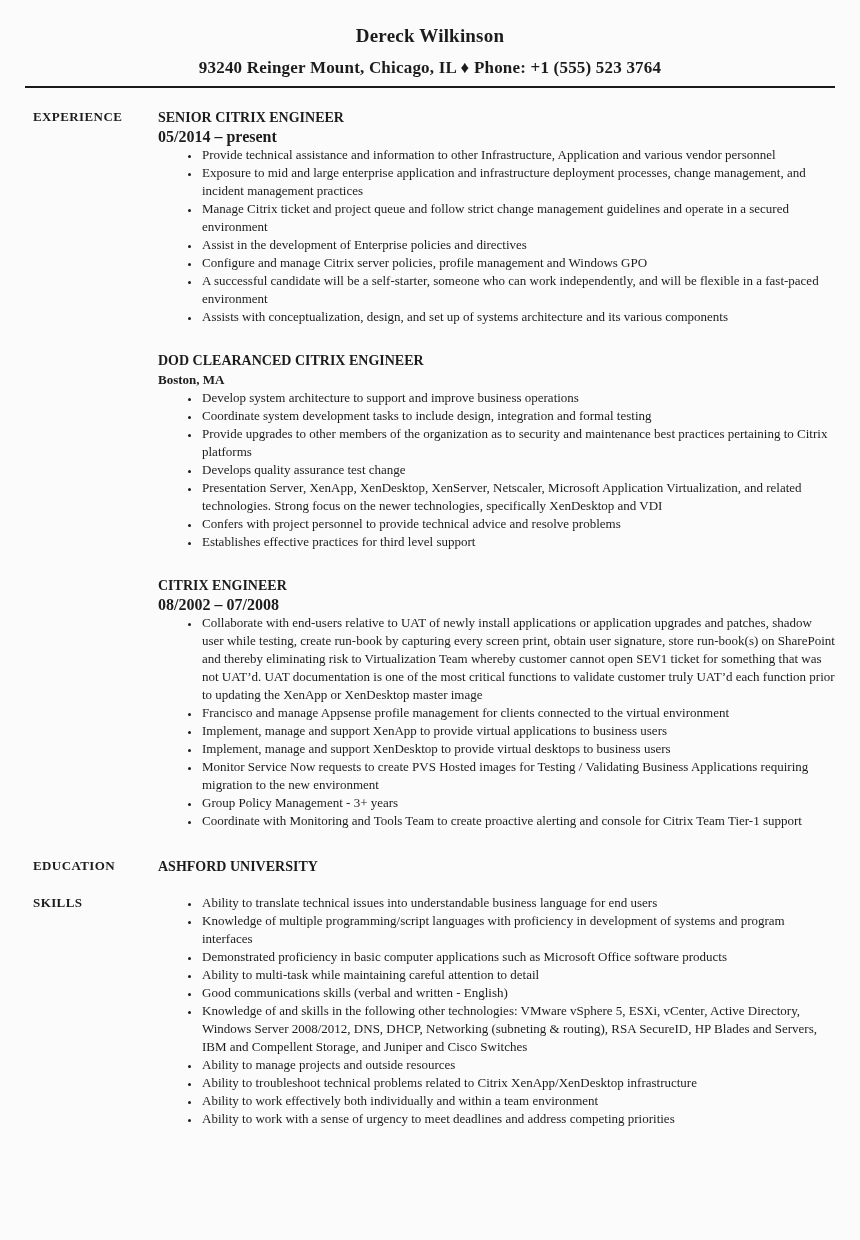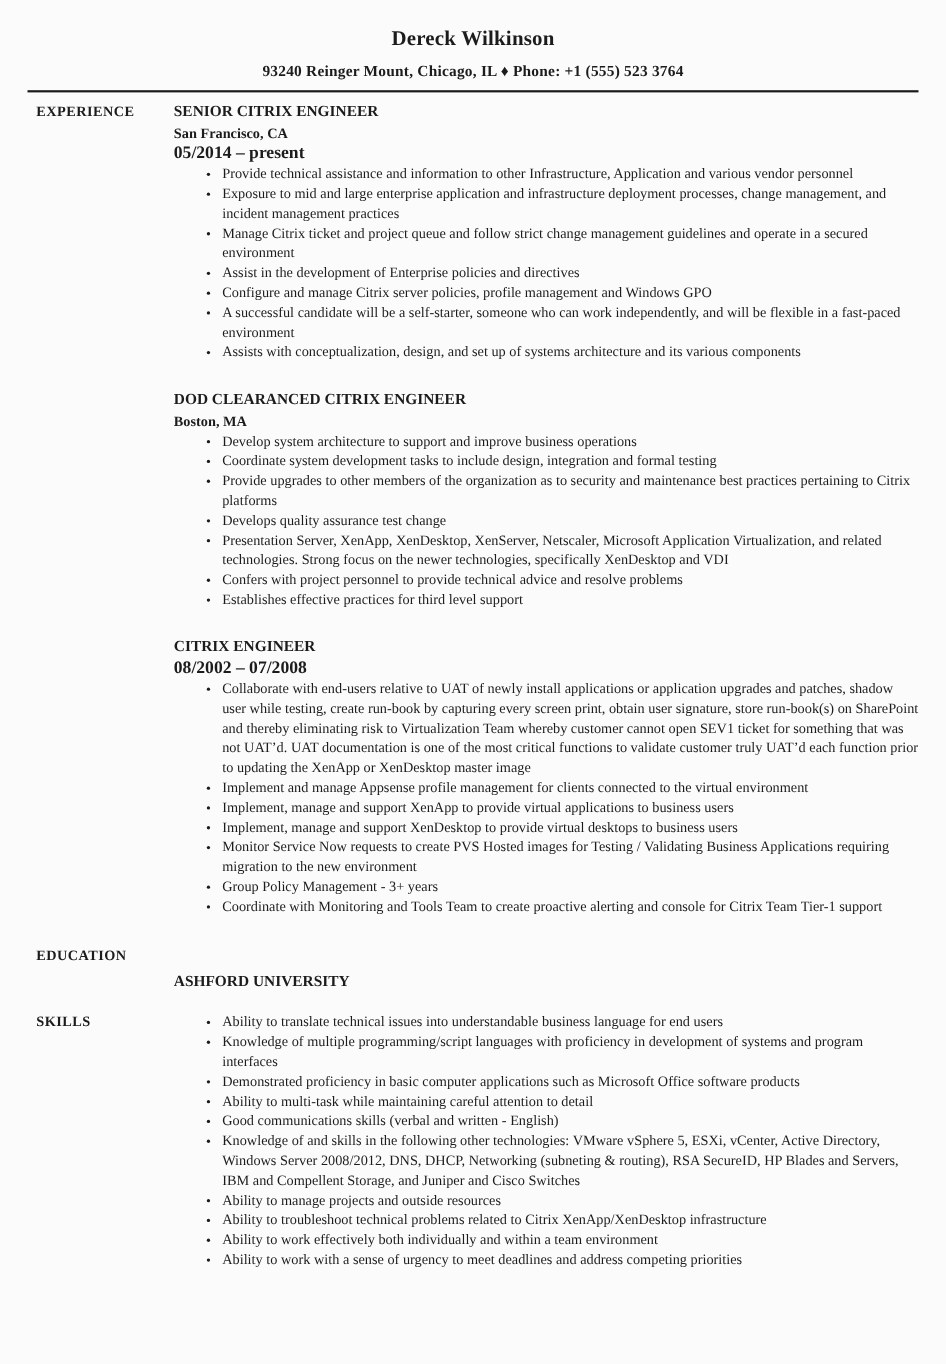--- a/index.html
+++ b/index.html
@@ -26,32 +26,32 @@
   }
   .person-name {
     margin: 0;
     padding-top: 25px;
     font-size: 19px;
     font-weight: bold;
     letter-spacing: 0.2px;
   }
   .contact-line {
     margin-top: 11px;
-    font-size: 14px;
+    font-size: 17px;
     font-weight: bold;
     letter-spacing: 0.2px;
   }
   .rule {
     margin-top: 8px;
     border-top: 2px solid #1a1a1a;
   }
   
   main {
     padding-left: 8px;  
-    padding-top: 8px;
+    padding-top: 20px;
   }
   .section {
     display: grid;
     grid-template-columns: 125px 1fr;
     align-items: start;
   }
   .section-label {
     font-size: 13px;
     font-weight: bold;
     letter-spacing: 0.4px;
@@ -88,21 +88,20 @@
     margin-left: 16px;
   }
   ul.bullets li::marker {
     font-size: 11px;
   }
   
   .edu-school {
     font-size: 14px;
     font-weight: bold;
     line-height: 19px;
-    margin-top: 23px;
   }
   .edu-degree {
     font-size: 13px;
     font-weight: bold;
     line-height: 20px;
   }
 </style>
 </head>
 <body>
 
@@ -116,21 +115,20 @@
   <div class="rule"></div>
 
   <main>
 
     <section class="section">
       <div class="section-label">EXPERIENCE</div>
       <div class="section-content">
 
         <article class="job">
           <div class="job-title">SENIOR CITRIX ENGINEER</div>
-          <div class="job-location">San Francisco, CA</div>
           <div class="job-dates">05/2014 – present</div>
           <ul class="bullets">
               <li>Provide technical assistance and information to other Infrastructure, Application and various vendor personnel</li>
               <li>Exposure to mid and large enterprise application and infrastructure deployment processes, change management, and incident management practices</li>
               <li>Manage Citrix ticket and project queue and follow strict change management guidelines and operate in a secured environment</li>
               <li>Assist in the development of Enterprise policies and directives</li>
               <li>Configure and manage Citrix server policies, profile management and Windows GPO</li>
               <li>A successful candidate will be a self-starter, someone who can work independently, and will be flexible in a fast-paced environment</li>
               <li>Assists with conceptualization, design, and set up of systems architecture and its various components</li>
             </ul>
@@ -148,21 +146,21 @@
               <li>Confers with project personnel to provide technical advice and resolve problems</li>
               <li>Establishes effective practices for third level support</li>
             </ul>
         </article>
 
         <article class="job">
           <div class="job-title">CITRIX ENGINEER</div>
           <div class="job-dates">08/2002 – 07/2008</div>
           <ul class="bullets">
               <li>Collaborate with end-users relative to UAT of newly install applications or application upgrades and patches, shadow user while testing, create run-book by capturing every screen print, obtain user signature, store run-book(s) on SharePoint and thereby eliminating risk to Virtualization Team whereby customer cannot open SEV1 ticket for something that was not UAT’d. UAT documentation is one of the most critical functions to validate customer truly UAT’d each function prior to updating the XenApp or XenDesktop master image</li>
-              <li>Implement and manage Appsense profile management for clients connected to the virtual environment</li>
+              <li>Francisco and manage Appsense profile management for clients connected to the virtual environment</li>
               <li>Implement, manage and support XenApp to provide virtual applications to business users</li>
               <li>Implement, manage and support XenDesktop to provide virtual desktops to business users</li>
               <li>Monitor Service Now requests to create PVS Hosted images for Testing / Validating Business Applications requiring migration to the new environment</li>
               <li>Group Policy Management - 3+ years</li>
               <li>Coordinate with Monitoring and Tools Team to create proactive alerting and console for Citrix Team Tier-1 support</li>
             </ul>
         </article>
 
       </div>
     </section>

